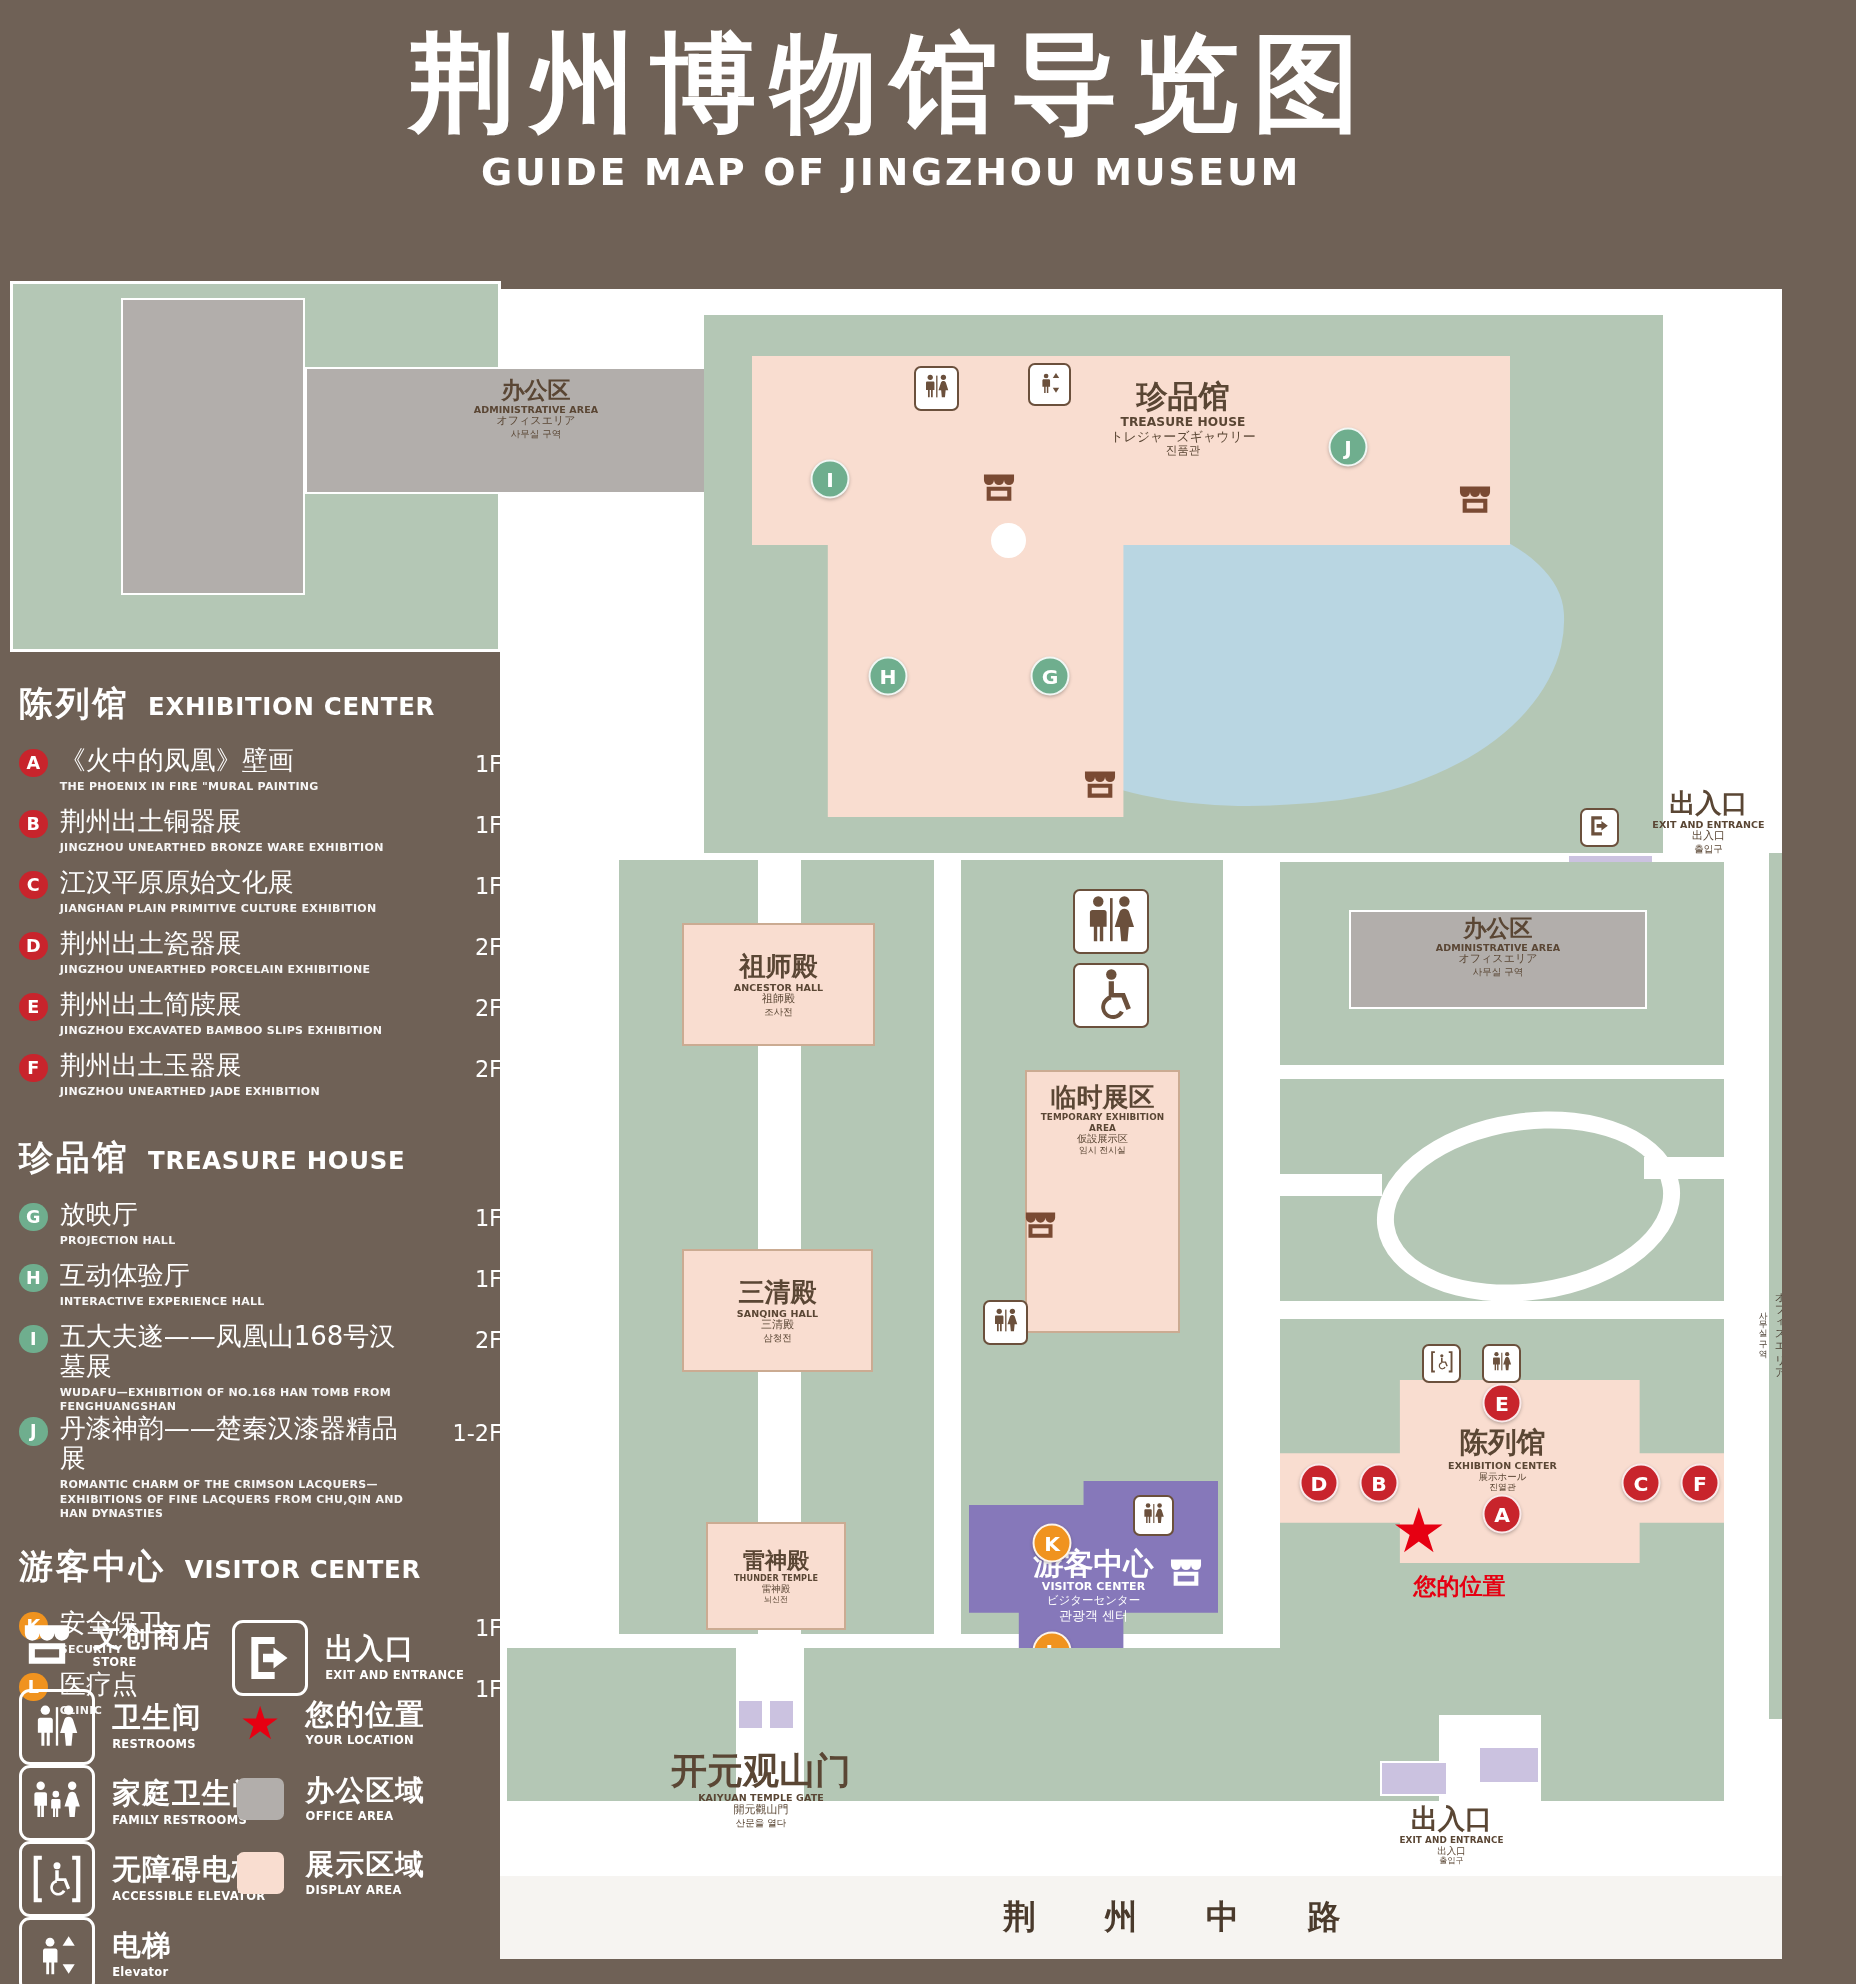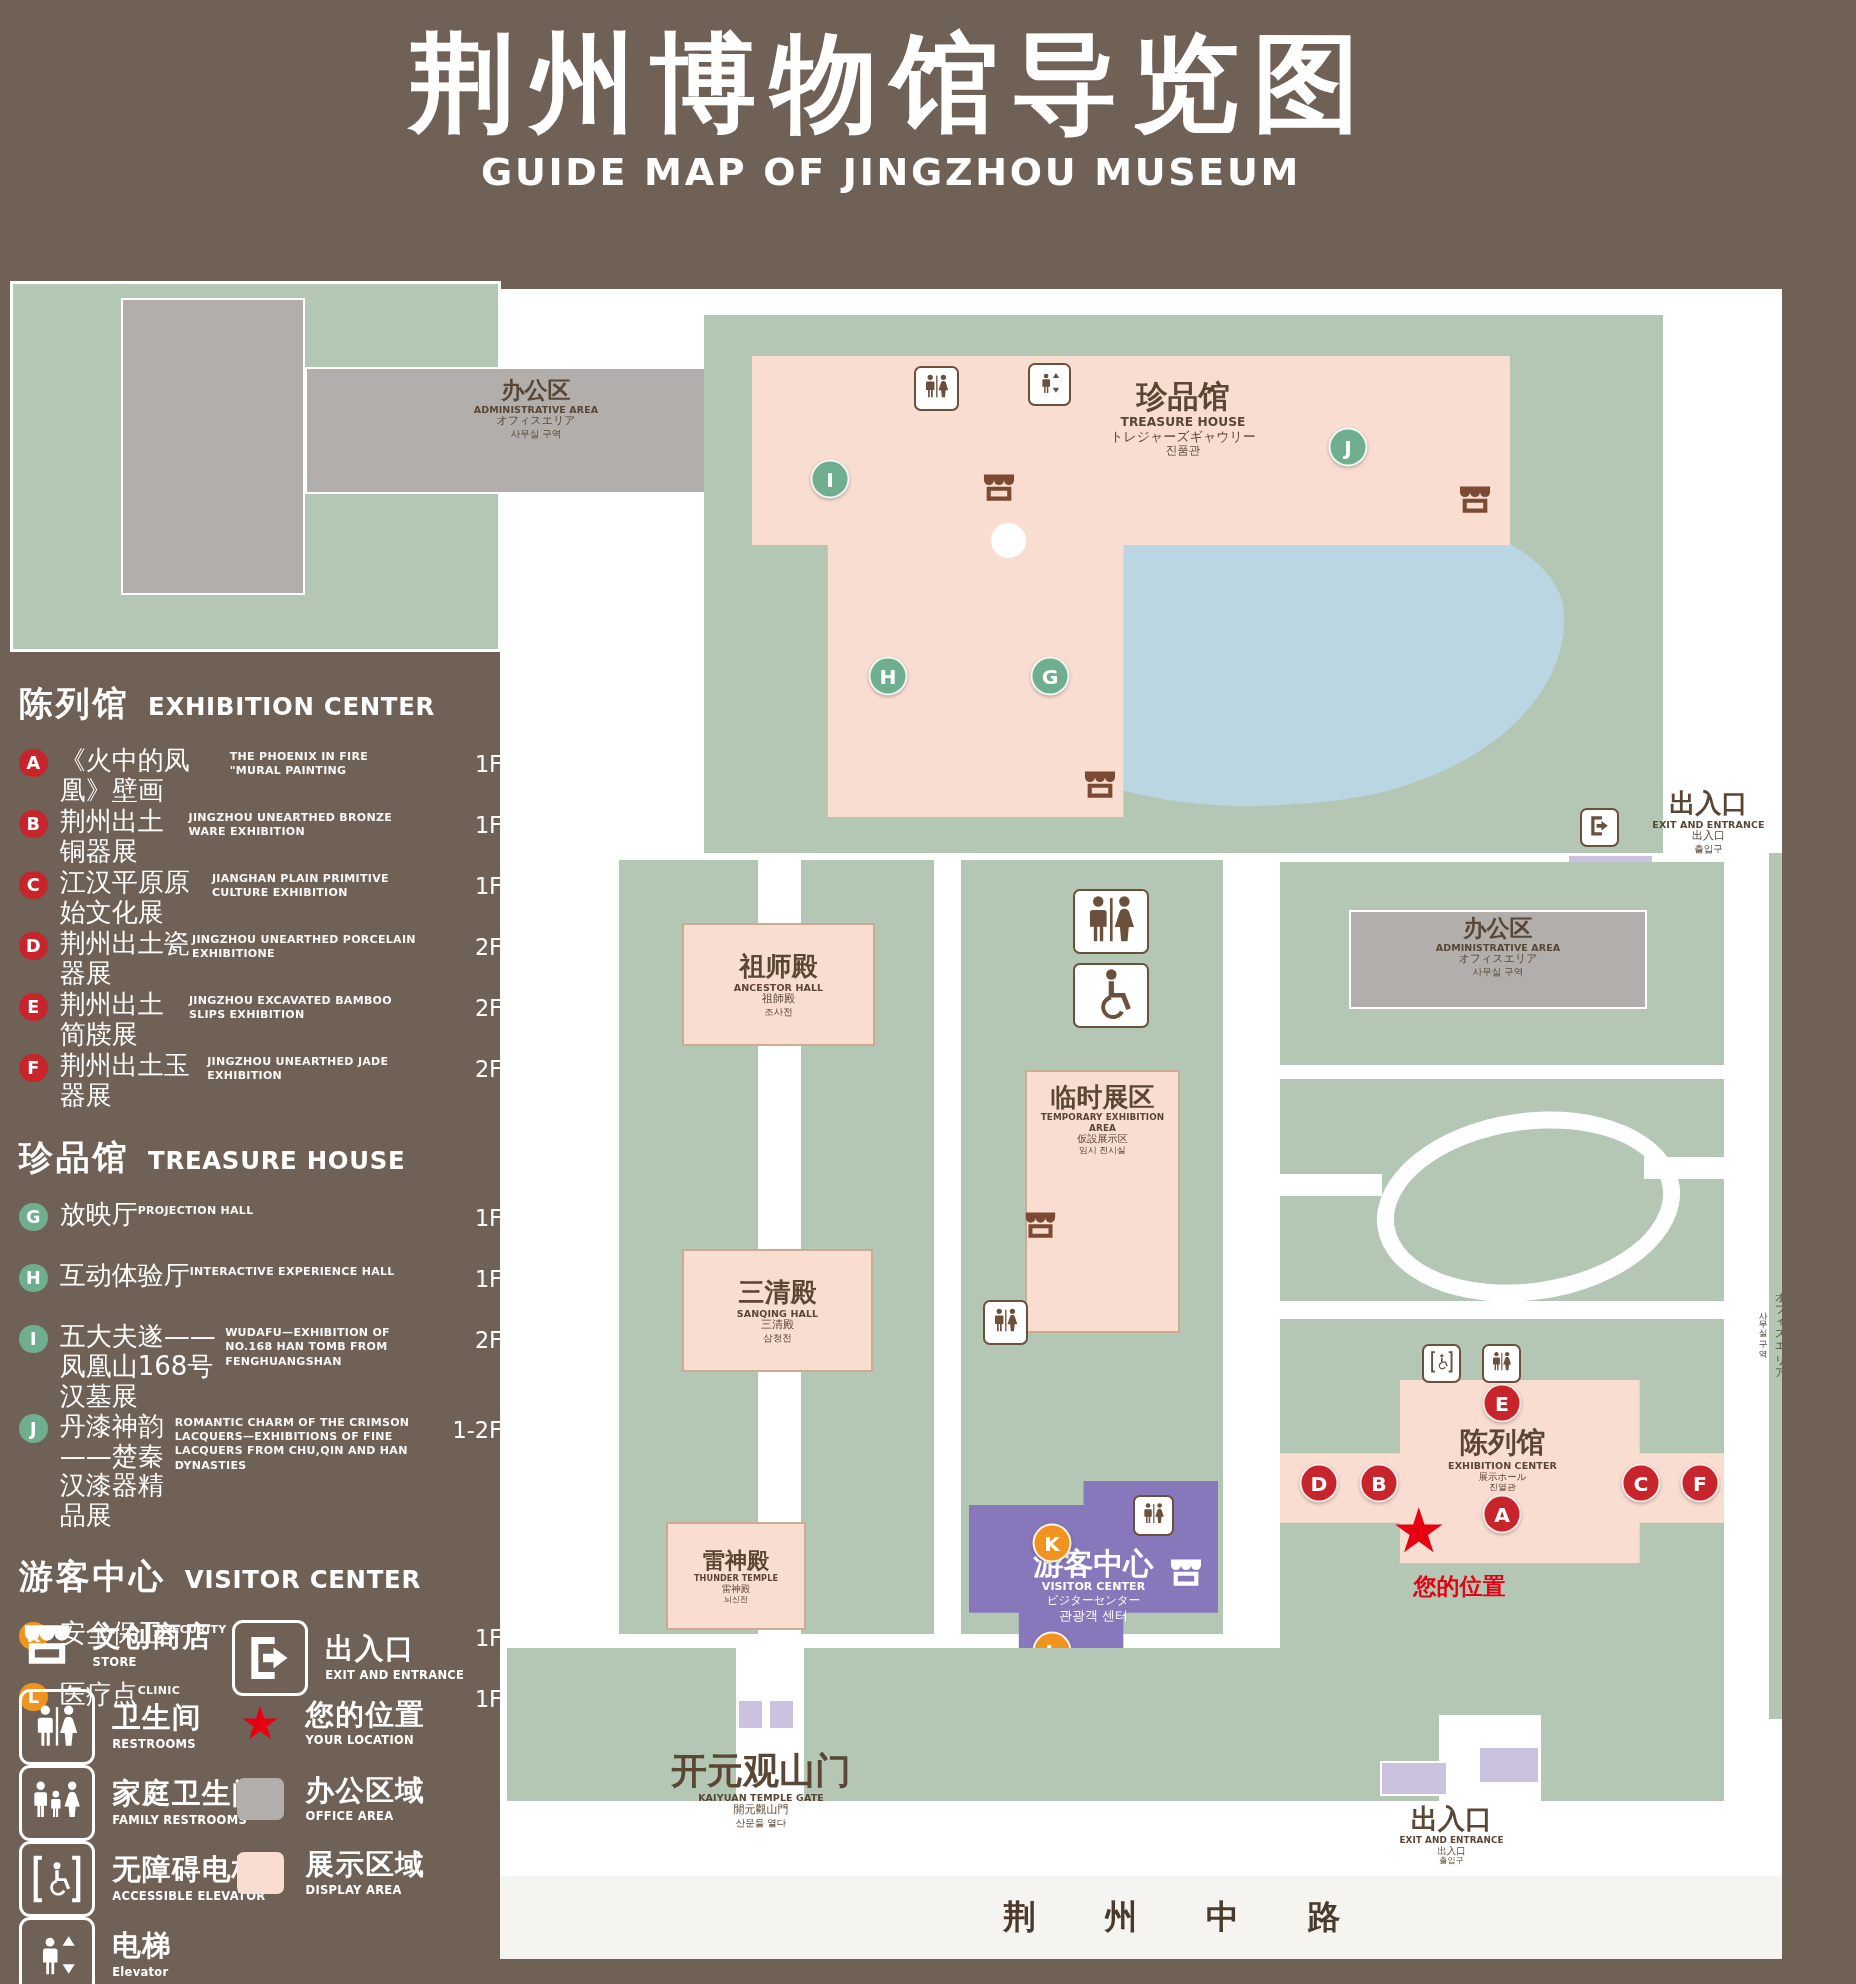--- a/index.html
+++ b/index.html
@@ -40,21 +40,21 @@
             font-size:38px;letter-spacing:2.7px;}
   
   .side{position:absolute;left:19px;top:681px;width:483px;color:#fff;}
   .side-h{display:flex;align-items:baseline;gap:19px;margin:23px 0 19px;}
   .side-h.first{margin-top:0;}
   .sh-zh{font-size:34px;font-weight:bold;letter-spacing:2.7px;}
   .sh-en{font-size:24.4px;font-weight:bold;letter-spacing:0.7px;}
   .side-item{position:relative;display:flex;gap:12.2px;min-height:61px;padding-right:84px;align-items:flex-start;}
   .dot{flex:none;width:28.5px;height:28.5px;border-radius:50%;color:#fff;font-weight:bold;font-size:17.6px;
        display:flex;align-items:center;justify-content:center;margin-top:2.7px;}
-  .si-text{display:flex;flex-direction:row;justify-content:center;}
+  .si-text{display:flex;flex-direction:column;justify-content:center;}
   .si-zh{font-size:26px;line-height:1.15;}
   .si-en{font-size:11px;font-weight:bold;opacity:.95;margin-top:4.1px;letter-spacing:0.3px;line-height:1.3;}
   .si-floor{position:absolute;right:0;top:5.4px;font-size:22.4px;}
   
   .leg{position:absolute;display:flex;align-items:center;gap:17.6px;color:#fff;}
   .leg-icon{width:56px;height:56px;flex:none;display:flex;align-items:center;justify-content:center;color:#fff;}
   .leg-box{border:3.4px solid #fff;border-radius:11px;padding:6.8px;}
   .leg-star{font-size:46px;color:#e60012;line-height:1;}
   .swatch{width:47px;height:42px;border-radius:6.8px;}
   .sw-office{background:#b2aeab;} .sw-display{background:#f9ddd0;}
@@ -183,21 +183,21 @@
       </div>
     </div>
     <div class="abs hall" style="left:682px;top:1249px;width:191px;height:123px;">
       <div class="bl">
         <div class="bl-zh" style="font-size:26px;">三清殿</div>
         <div class="bl-en">SANQING HALL</div>
         <div class="bl-jp">三清殿</div>
         <div class="bl-kr">삼청전</div>
       </div>
     </div>
-    <div class="abs hall" style="left:666px;top:1522px;width:140px;height:108px;">
+    <div class="abs hall" style="left:706px;top:1522px;width:140px;height:108px;">
       <div class="bl">
         <div class="bl-zh" style="font-size:22px;">雷神殿</div>
         <div class="bl-en" style="font-size:8.1px;">THUNDER TEMPLE</div>
         <div class="bl-jp" style="font-size:9.5px;">雷神殿</div>
         <div class="bl-kr" style="font-size:8.1px;">뇌신전</div>
       </div>
     </div>
 
     <div class="abs green" style="left:961px;top:860px;width:262px;height:774px;"></div>
     <div class="abs whitebox" style="left:1073px;top:889px;width:76px;height:65px;">

